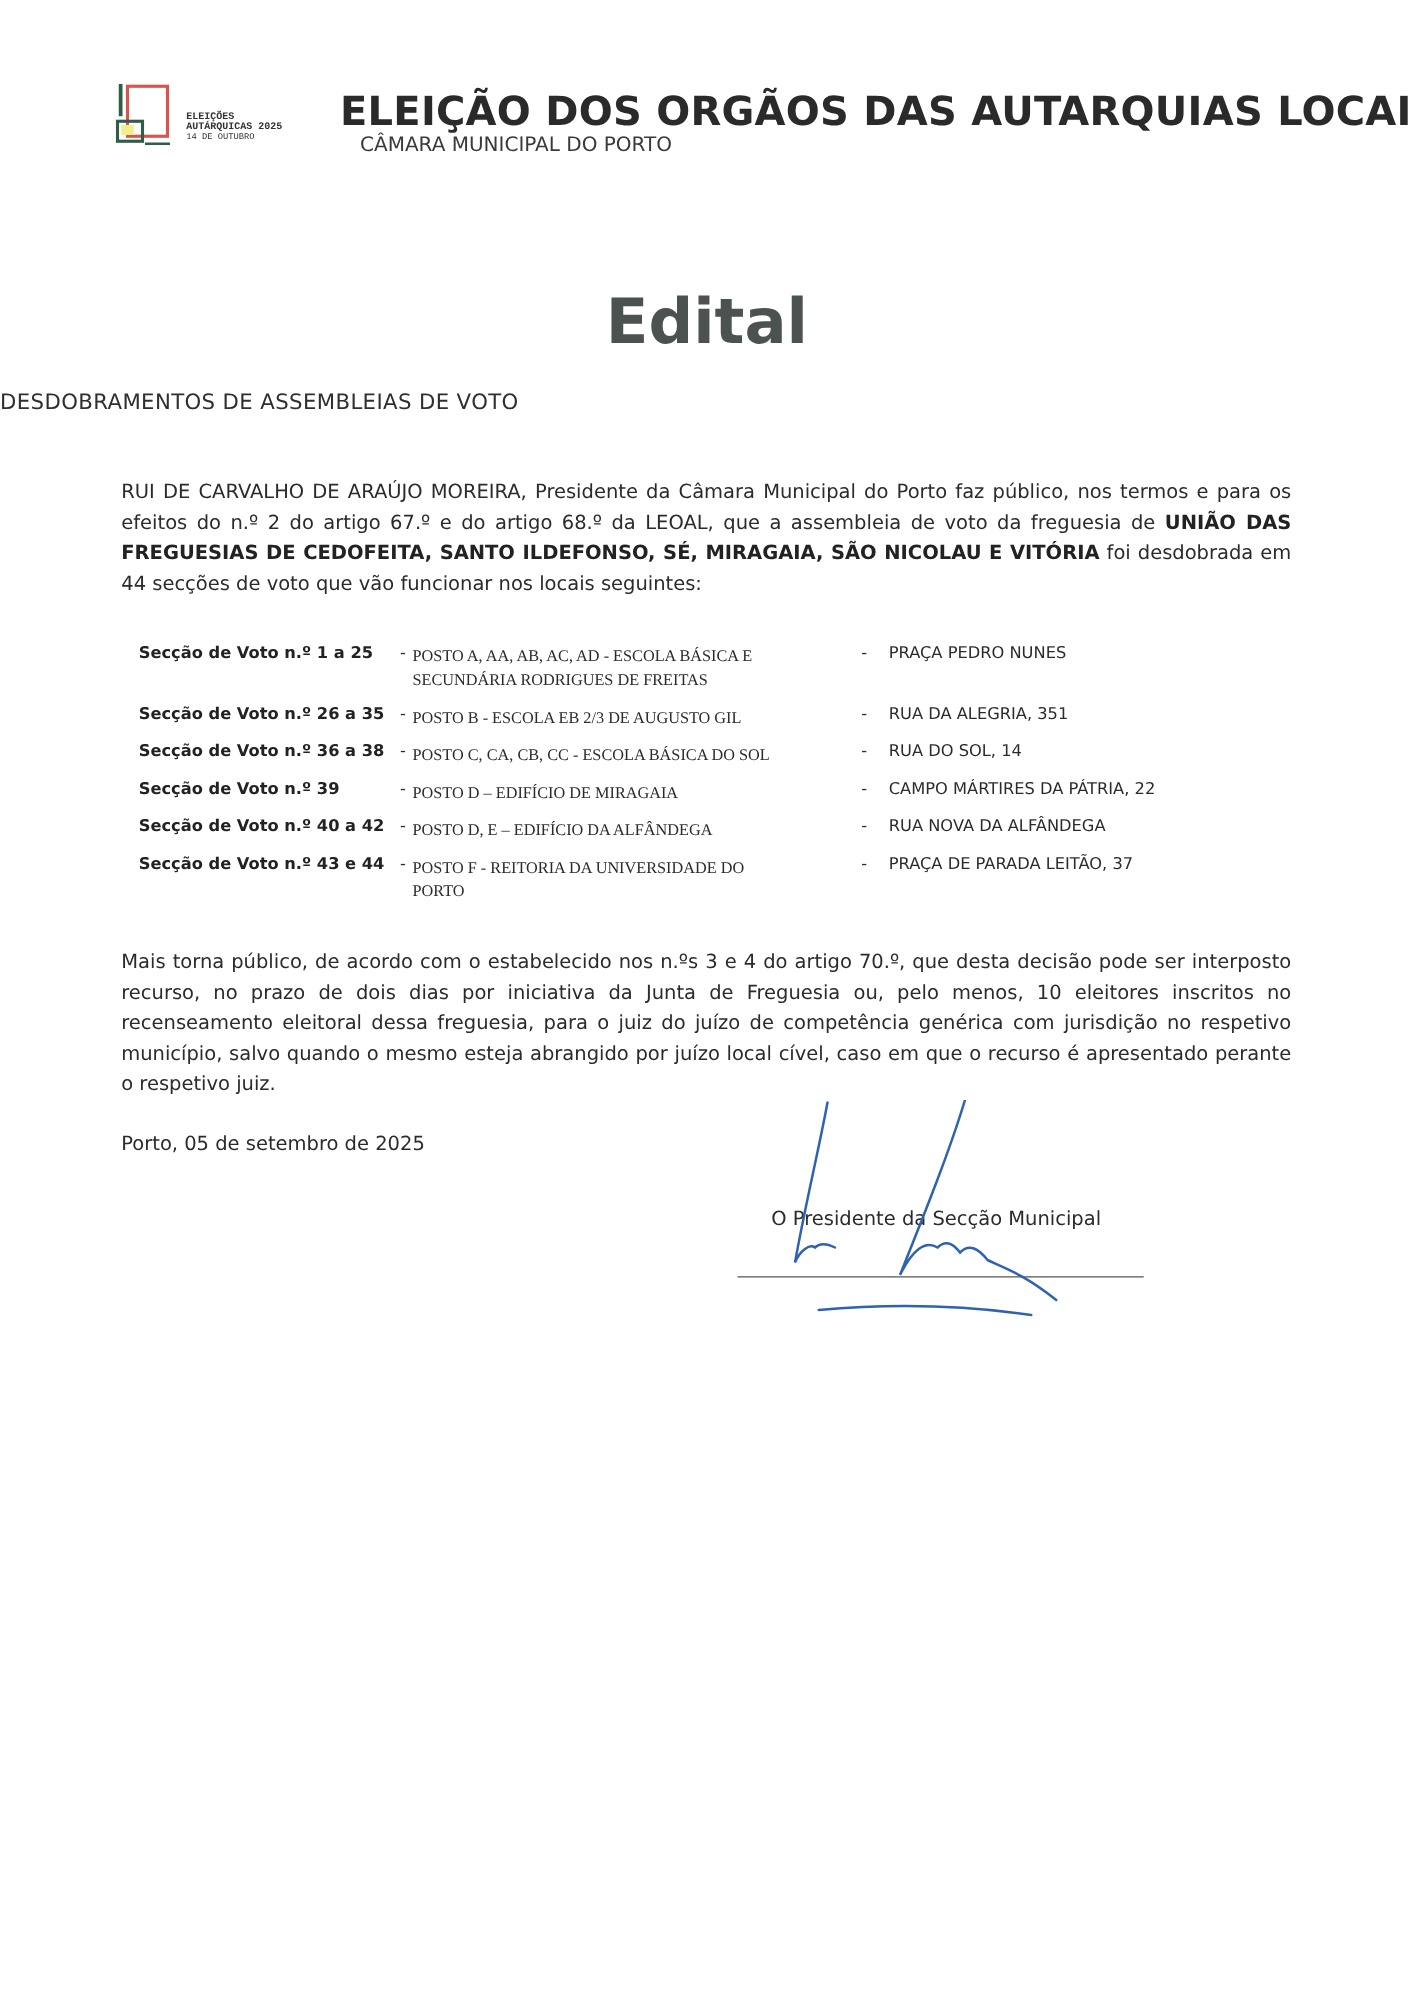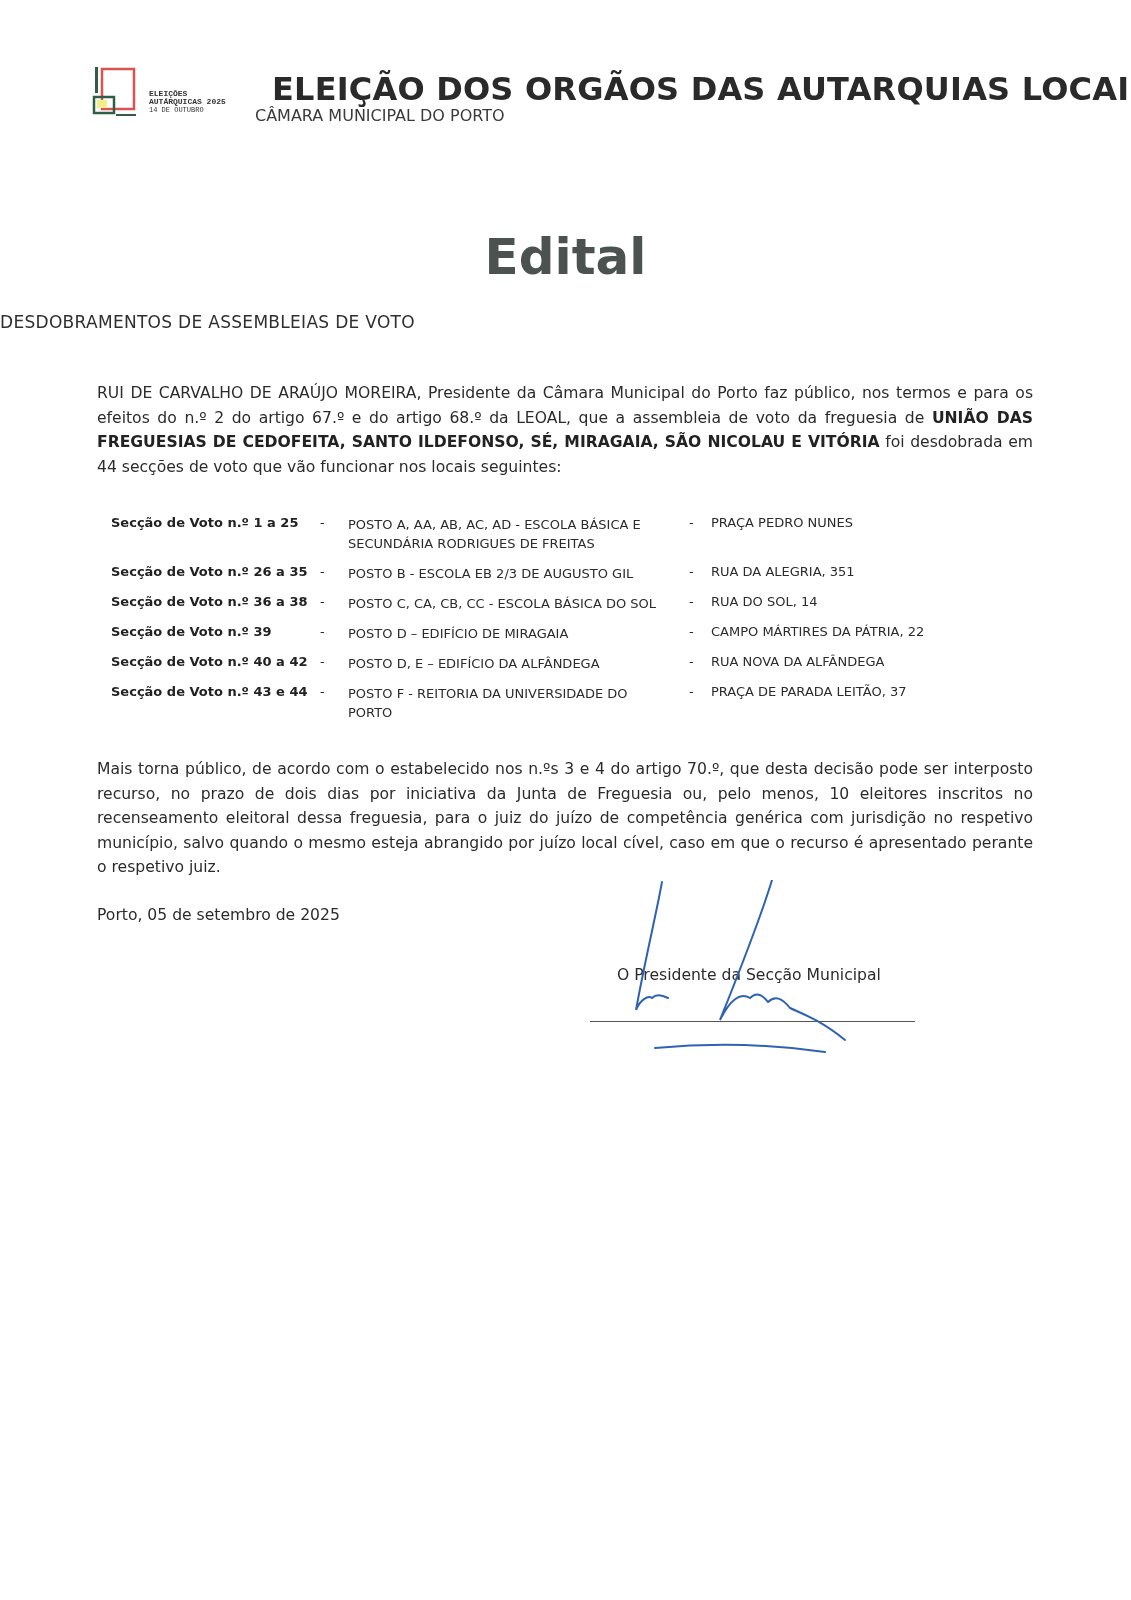--- a/index.html
+++ b/index.html
@@ -4,37 +4,37 @@
 <style>
   html, body { margin: 0; padding: 0; background: #ffffff; }
   body { width: 1131px; height: 1600px; position: relative; overflow: hidden;
          font-family: "DejaVu Sans", sans-serif; color: #2b2b2b; }
   .logo { position: absolute; left: 92px; top: 67px; width: 46px; height: 56px; }
   .logo-text { position: absolute; left: 149px; top: 90px; font-family: Liberation Mono, monospace;
                font-size: 8px; line-height: 8px; color: #333; font-weight: bold; }
   .logo-text .sub { font-weight: normal; font-size: 7px; }
   .header-title { position: absolute; left: 272px; top: 70px; font-size: 32px; font-weight: bold;
                   color: #2a2a2a; letter-spacing: 0.2px; font-family: "DejaVu Sans", sans-serif; white-space: nowrap; }
-  .header-sub { position: absolute; left: 255px; top: 106px; font-size: 16px; color: #3a3a3a;
+  .header-sub { position: absolute; left: 288px; top: 106px; font-size: 16px; color: #3a3a3a;
                 font-family: "DejaVu Sans", sans-serif; white-space: nowrap; }
   .doc-title { position: absolute; left: 0; width: 100%; top: 228px; text-align: center;
                font-size: 50px; font-weight: bold; color: #4c524f; font-family: "DejaVu Sans", sans-serif; }
   .doc-sub { position: absolute; left: 0; width: 100%; top: 312px; text-align: left;
              font-size: 17px; color: #2f2f2f; letter-spacing: 0.3px; }
   .para { position: absolute; left: 97px; width: 936px; font-size: 15.6px; line-height: 24.6px;
           text-align: justify; color: #2b2b2b; }
   .para b { font-weight: bold; color: #222; }
   .p1 { top: 381px; }
   .p2 { top: 757px; }
   .tbl { position: absolute; left: 111px; top: 515px; font-size: 13px; color: #2b2b2b; }
   .row { position: relative; height: 30px; }
   .row.tall { height: 49px; }
   .c1 { position: absolute; left: 0; top: 0; font-weight: bold; white-space: nowrap; color: #222; }
   .d1 { position: absolute; left: 209px; top: 0; }
-  .c2 { position: absolute; left: 237px; top: 0; width: 310px; line-height: 19px; }
+  .c2 { position: absolute; left: 219px; top: 0; width: 310px; line-height: 19px; font-family: Liberation Serif, serif; }
   .d2 { position: absolute; left: 578px; top: 0; }
   .c3 { position: absolute; left: 600px; top: 0; white-space: nowrap; }
   .date { position: absolute; left: 97px; top: 906px; font-size: 15.6px; }
   .sig-label { position: absolute; left: 617px; top: 966px; font-size: 15.6px; white-space: nowrap; }
   .sig-line { position: absolute; left: 590px; top: 1021px; width: 325px; height: 1px; background: #555; }
   .signature { position: absolute; left: 600px; top: 880px; width: 300px; height: 190px; }
 </style>
 </head>
 <body>
 

